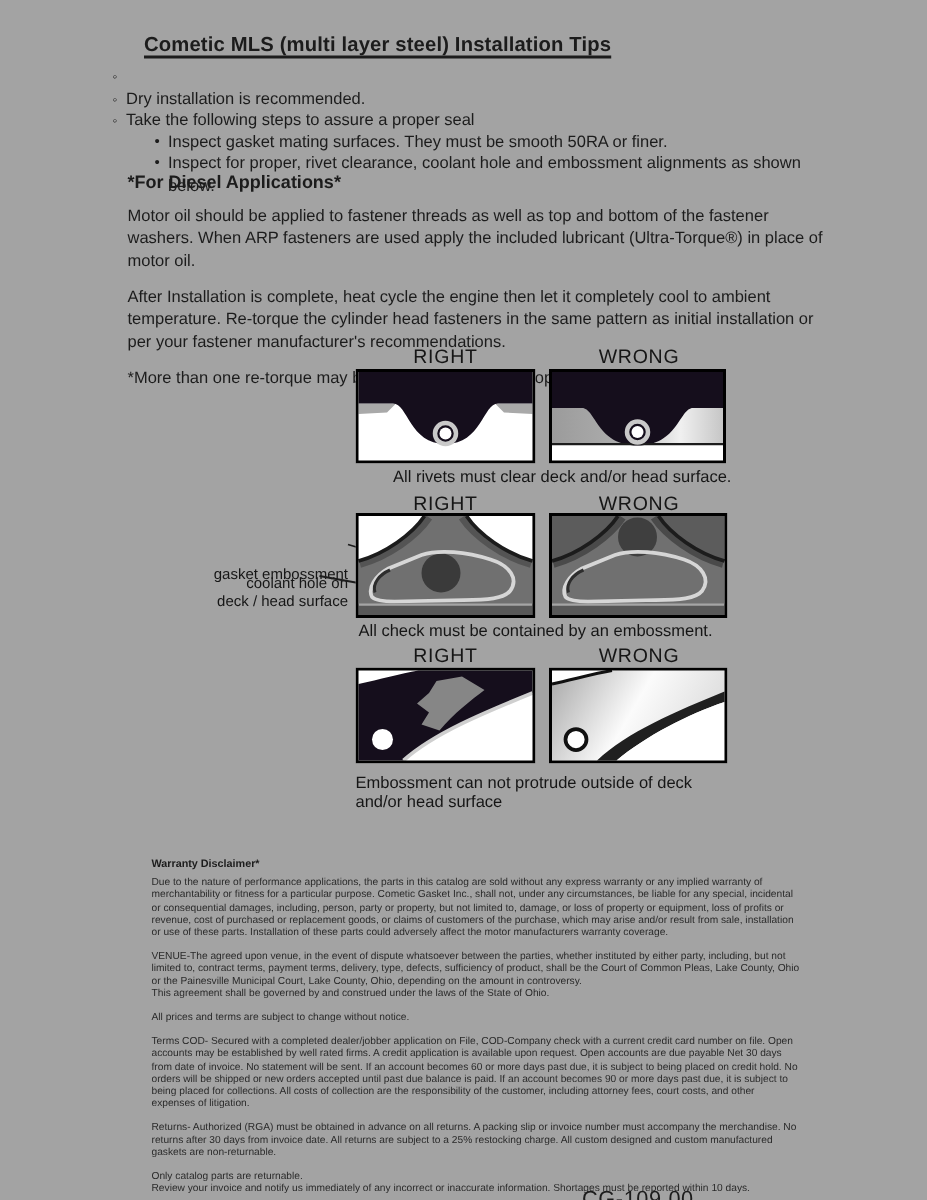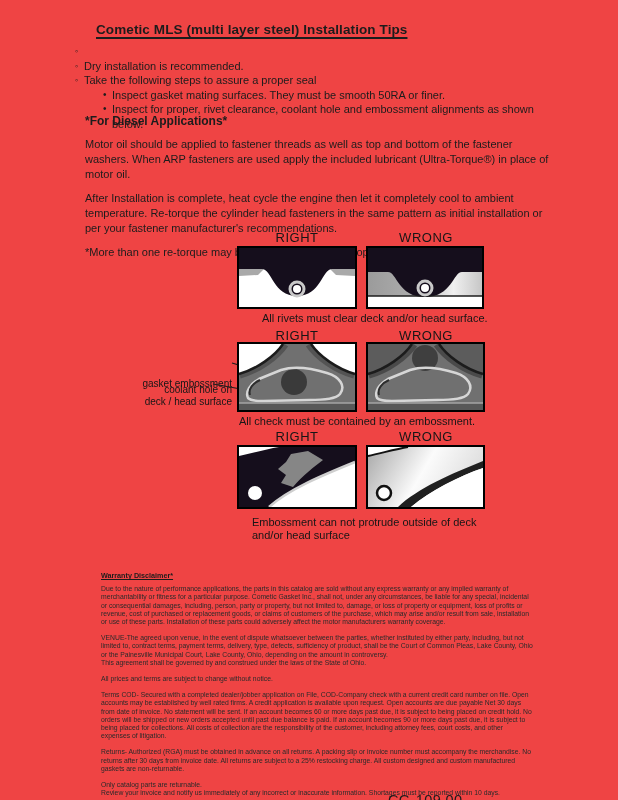--- a/index.html
+++ b/index.html
@@ -1,17 +1,17 @@
 <!DOCTYPE html>
 <html><head>
 <meta charset="utf-8">
 <style>
   html,body{margin:0;padding:0;background:#ffffff;}
   #page{
-    position:relative;width:618px;height:800px;background:#ef4444;overflow:hidden;
+    position:relative;width:618px;height:800px;background:#a3a3a3;overflow:hidden;
     font-family:"Liberation Sans","DejaVu Sans",sans-serif;color:#1c1c1c;
   }
   .abs{position:absolute;}
 
   
   #title{
     left:96px;top:22px;font-size:13.5px;font-weight:bold;
     text-decoration:underline;text-decoration-thickness:1.5px;text-underline-offset:3px;
     letter-spacing:0.1px;
   }
@@ -32,31 +32,31 @@
   
   .fig-header{width:120px;text-align:center;font-size:13px;letter-spacing:0.5px;color:#161616;}
   .fig-caption{font-size:11px;line-height:13px;color:#161616;}
   .fig-box{line-height:0;}
 
   .col-right{left:237px;}
   .col-wrong{left:366px;}
 
   .hdr-row1{top:230px;}  .box-row1{top:246px;}  #caption1{left:237px;top:312px;margin-left:25px;}
   .hdr-row2{top:328px;}  .box-row2{top:342px;}  #caption2{left:239px;top:415px;}
-  .hdr-row3{top:429px;}  .box-row3{top:445px;}  #caption3{left:237px;top:516px;margin-left:15px;}
+  .hdr-row3{top:429px;}  .box-row3{top:445px;}  #caption3{left:237px;top:516px;}
 
   
   .fig2-label{width:130px;text-align:right;font-size:10px;line-height:11.5px;color:#161616;}
   #fig2-label-coolant{left:102px;top:344px;margin-top:40px;}
   #fig2-label-embossment{left:102px;top:378px;}
   #leader-lines{left:206px;top:350px;width:110px;height:55px;}
 
   
   #disclaimer{left:101px;top:572px;width:432px;font-size:6.8px;line-height:8.2px;color:#2a2a2a;}
-  #disclaimer h3{font-size:7.2px;font-weight:bold;margin:0 0 5px 0;color:#1c1c1c;text-decoration:underline;}
+  #disclaimer h3{font-size:7.2px;font-weight:bold;margin:0 0 5px 0;color:#1c1c1c;}
   #disclaimer p{margin:0 0 8px 0;}
   #disclaimer p.tight{margin:0;}
 
   
   #page-number{left:388px;top:756px;font-size:14.5px;letter-spacing:0.4px;color:#1c1c1c;margin-top:36px;}
 </style>
 </head>
 <body>
 
 <div id="page">

